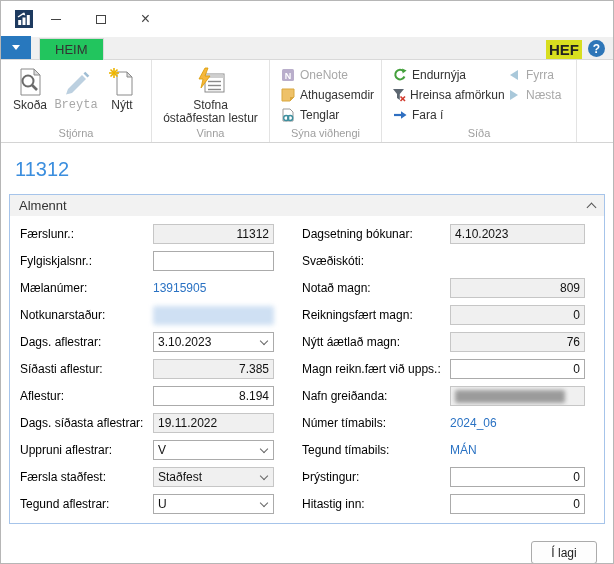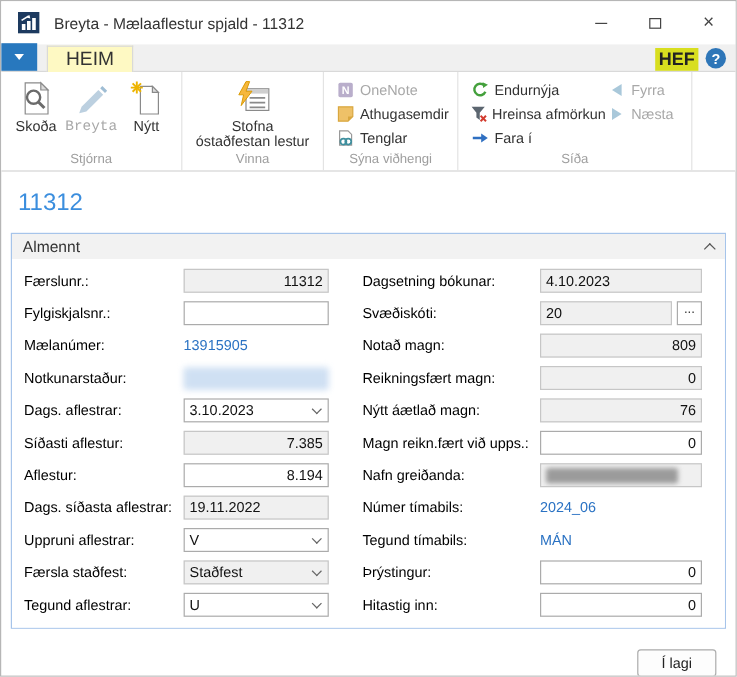--- a/index.html
+++ b/index.html
@@ -14,21 +14,21 @@
   .win-controls { display:flex; align-items:center; height:100%; }
   .win-btn { width:45px; height:100%; display:flex; align-items:center; justify-content:center; color:#444; cursor:default; }
   .glyph-min { width:10px; border-top:1px solid #444; display:inline-block; }
   .glyph-max { width:10px; height:9px; border:1px solid #444; display:inline-block; }
   .glyph-close { font-size:16px; line-height:1; color:#444; }
 
   
   .tabrow { height:23px; background:#f0f0f0; border-bottom:1px solid #d9d9d9; display:flex; align-items:flex-end; }
   .menu-btn { width:30px; height:23px; background:#2878be; display:flex; align-items:center; justify-content:center; cursor:pointer; }
   .menu-tri { width:0; height:0; border-left:4px solid transparent; border-right:4px solid transparent; border-top:5px solid #fff; }
-  .tab { margin-left:8px; height:22px; padding:0 15px; background:#fef9c3; border:1px solid #d9d9d9; border-bottom:none; display:flex; align-items:center; font-size:16px; color:#333; position:relative; top:1px; z-index:2; }
+  .tab { margin-left:8px; height:22px; padding:0 15px; background:#22c55e; border:1px solid #d9d9d9; border-bottom:none; display:flex; align-items:center; font-size:13px; color:#333; position:relative; top:1px; z-index:2; }
   .tabrow-spacer { flex:1; }
   .badge { background:#d8de1f; color:#222; font-size:15px; font-weight:bold; padding:2px 3px; margin-right:4px; line-height:1; }
   .help-btn { width:17px; height:17px; border-radius:50%; background:#2e76b8; color:#fff; font-size:12px; font-weight:bold; display:flex; align-items:center; justify-content:center; margin:0 8px 2px 2px; cursor:pointer; }
 
   
   .ribbon { height:83px; background:#fff; border-bottom:1px solid #d4d4d4; display:flex; }
   .rgroup { display:flex; flex-direction:column; border-right:1px solid #e3e3e3; padding-top:3px; }
   .rgroup-content { flex:1; display:flex; align-items:flex-start; }
   .rgroup-label { text-align:center; font-size:11px; color:#9e9e9e; padding:2px 0 3px; }
   .g-stjorna { width:151px; }
@@ -87,21 +87,20 @@
 
   <div class="titlebar">
     <svg class="app-icon" viewBox="0 0 18 18">
       <rect width="18" height="18" fill="#1d3a5f"></rect>
       <rect x="3.2" y="10" width="3" height="5" fill="#fff"></rect>
       <rect x="7.5" y="7.5" width="3" height="7.5" fill="#fff"></rect>
       <rect x="11.8" y="5" width="3" height="10" fill="#fff"></rect>
       <path d="M3 7 L9 3.2" stroke="#fff" stroke-width="1.4" fill="none"></path>
       <path d="M9.5 2.4 L10.3 5.4 L7.2 4.6 Z" fill="#fff"></path>
     </svg>
-    <div class="title-text">Breyta - Mælaaflestur spjald - 11312</div>
     <div class="win-controls">
       <div class="win-btn">
           <span class="glyph-min"></span>
         </div>
       <div class="win-btn">
           <span class="glyph-max"></span>
         </div>
       <div class="win-btn">
           <span class="glyph-close">×</span>
         </div>
@@ -347,24 +346,20 @@
           </div>
         </div>
 
         <div class="fcol-right">
           <div class="row">
             <span class="lbl">Dagsetning bókunar:</span>
             <span class="fld dis">4.10.2023</span>
           </div>
           <div class="row">
             <span class="lbl">Svæðiskóti:</span>
-            <span class="svk-wrap">
-              <span class="fld dis">20</span>
-              <button class="lookup-btn">...</button>
-            </span>
           </div>
           <div class="row">
             <span class="lbl">Notað magn:</span>
             <span class="fld dis right">809</span>
           </div>
           <div class="row">
             <span class="lbl">Reikningsfært magn:</span>
             <span class="fld dis right">0</span>
           </div>
           <div class="row">

